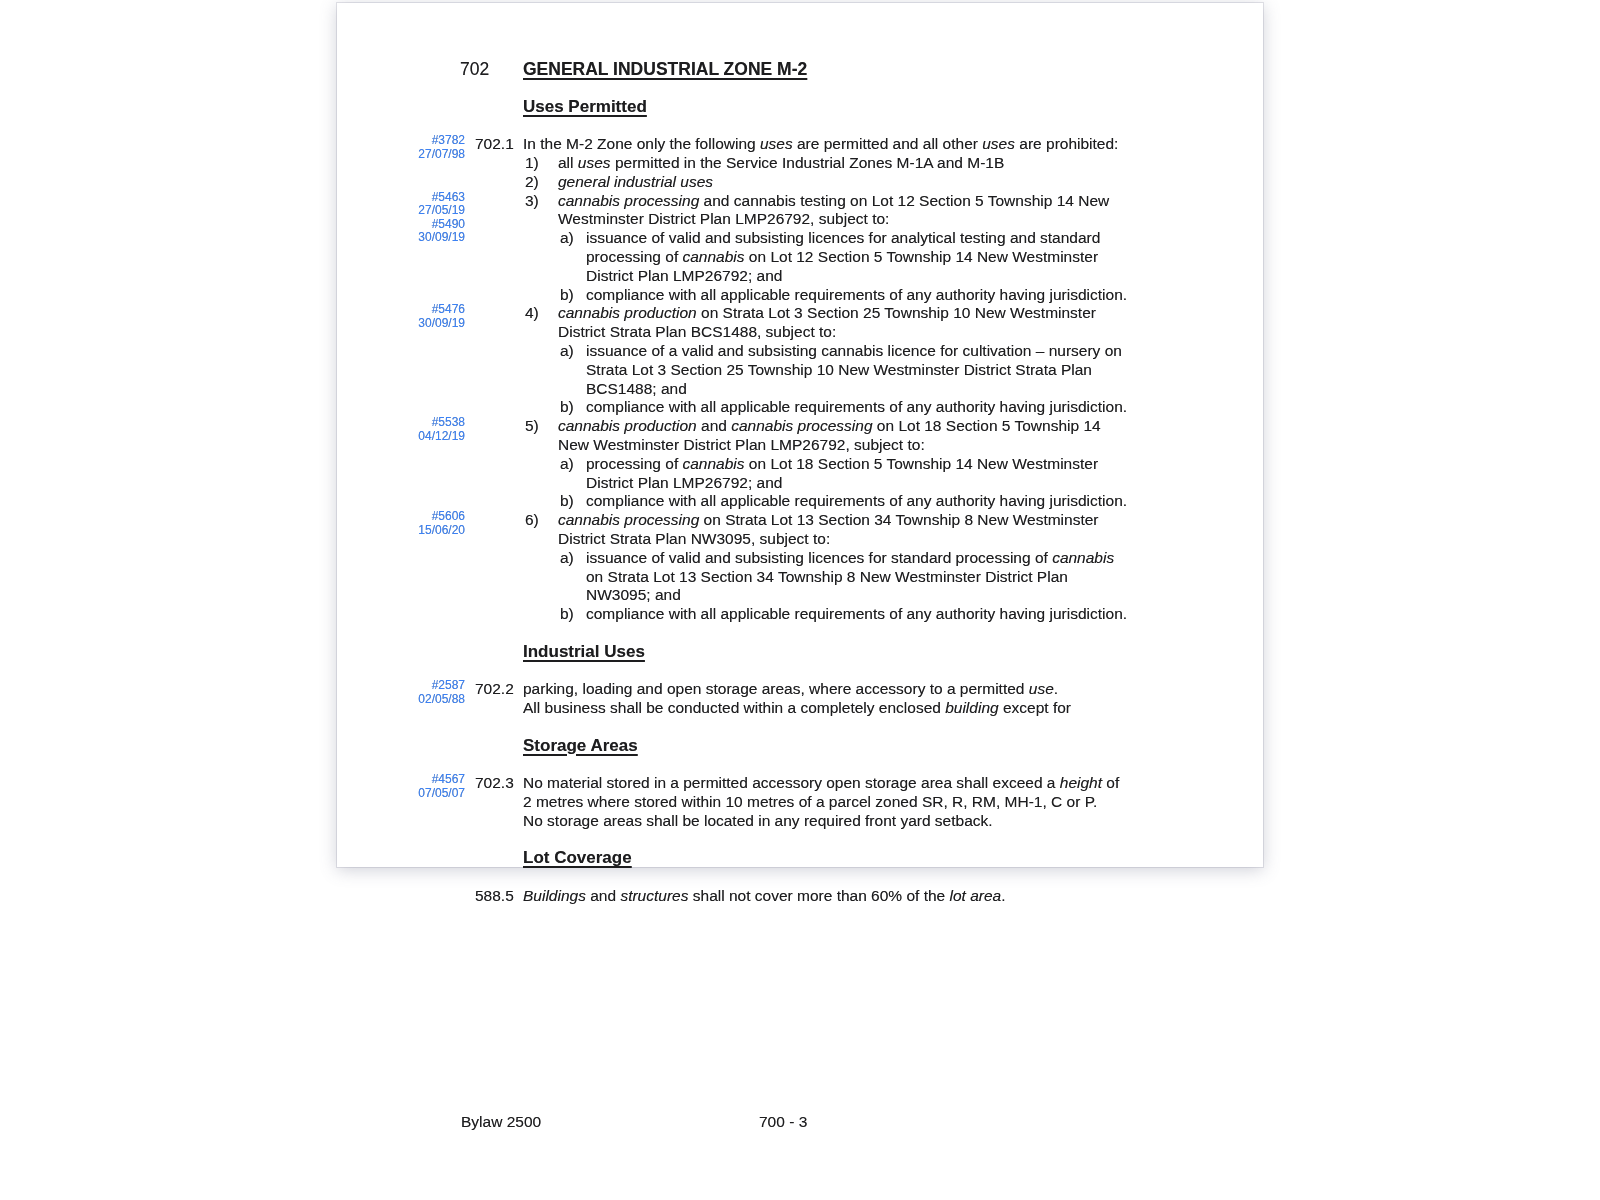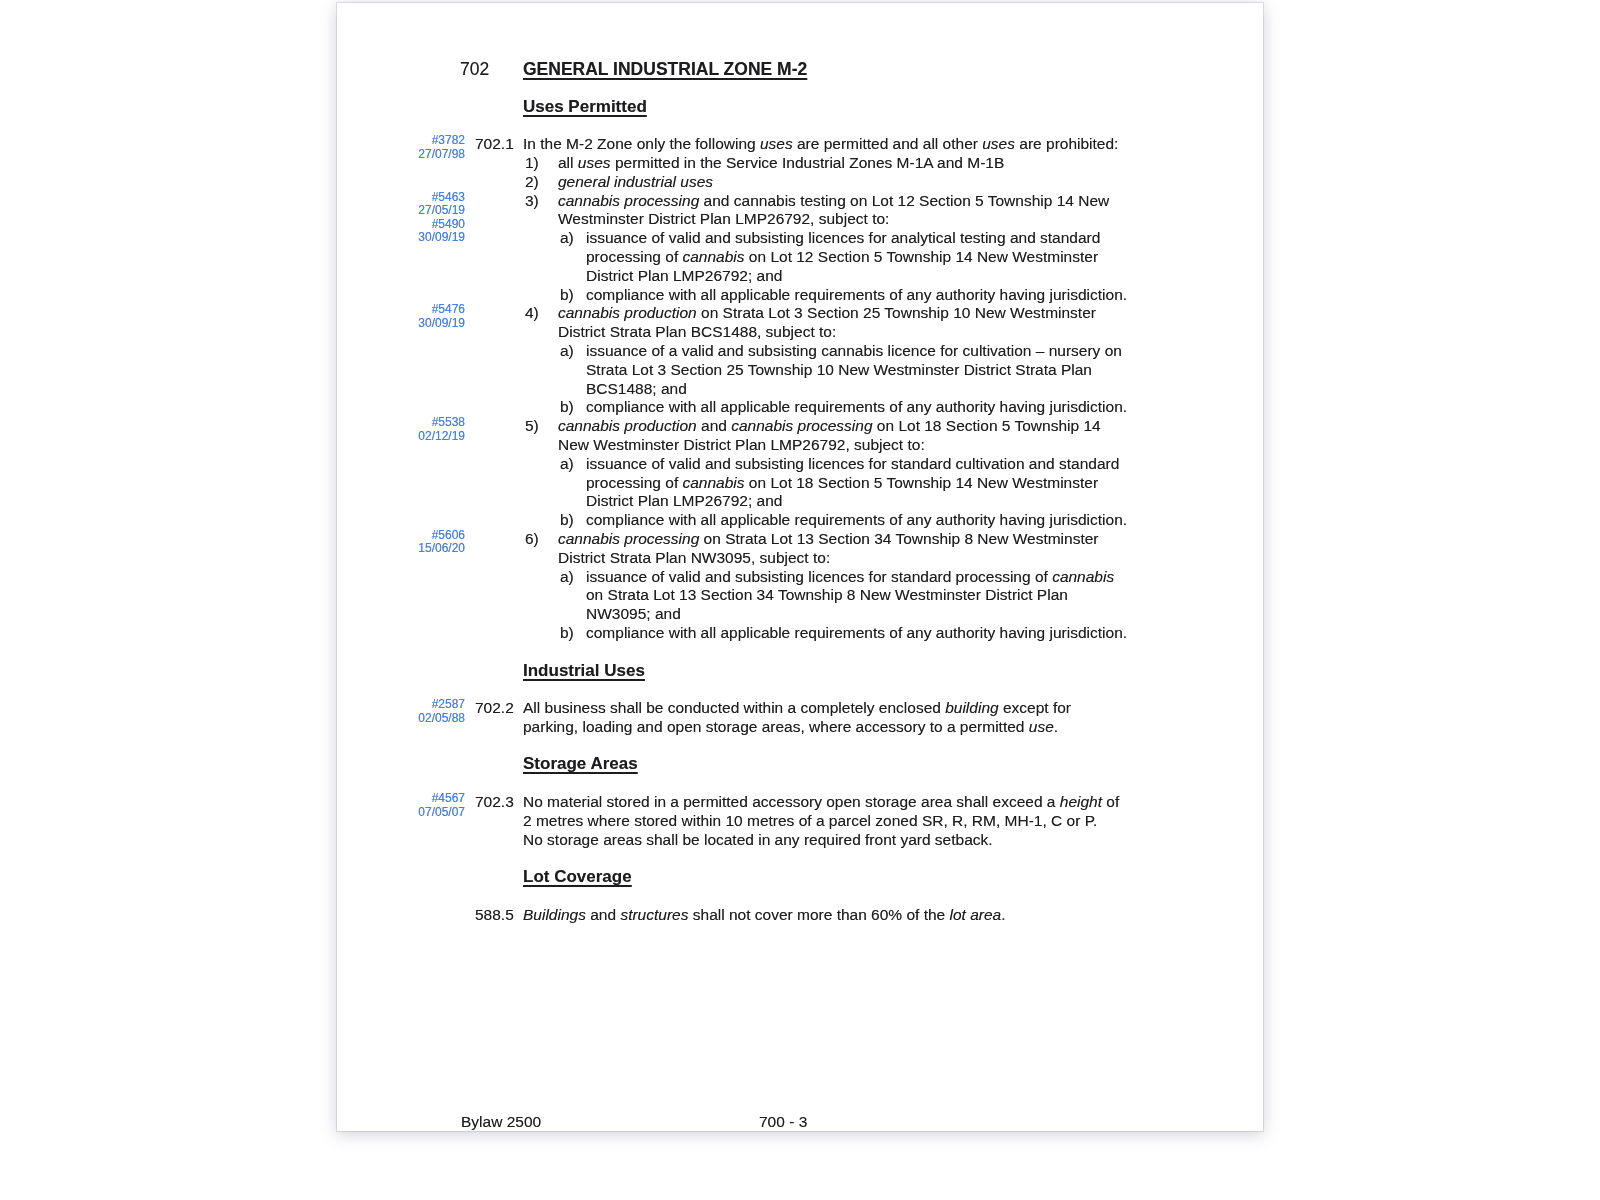--- a/index.html
+++ b/index.html
@@ -1,19 +1,19 @@
 <!DOCTYPE html>
 <html><head>
 <meta charset="utf-8">
 <style>
   html,body{margin:0;padding:0;background:#ffffff;width:1600px;height:1200px;overflow:hidden;}
   body{font-family:"Liberation Sans","DejaVu Sans",sans-serif;color:#1d1d1f;}
   .viewport{position:relative;width:1600px;height:1200px;background:#ffffff;}
   .page{
-    position:absolute;left:337px;top:3px;width:926px;height:1128px;background:#ffffff;
+    position:absolute;left:337px;top:3px;width:926px;height:864px;background:#ffffff;
     box-shadow:0 0 0 1px rgba(130,134,155,0.22), 0 3px 16px rgba(95,100,125,0.30);
   }
   .content{position:relative;padding-top:57px;}
   .row{position:relative;}
   .g{margin-bottom:18.8px;}
   .line{height:18.8px;line-height:18.8px;font-size:15.5px;white-space:nowrap;
         text-shadow:0 0 0.5px rgba(0,0,0,0.45);}
   .t0{padding-left:186px;}
   .t1{padding-left:221px;}
   .t2{padding-left:249px;}
@@ -101,29 +101,28 @@
           <div class="line t2"><span>Strata Lot 3 Section 25 Township 10 New Westminster District Strata Plan</span></div>
           <div class="line t2"><span>BCS1488; and</span></div>
         </div>
         <div class="row">
           <span class="mk mki2">b)</span>
           <div class="line t2"><span>compliance with all applicable requirements of any authority having jurisdiction.</span></div>
         </div>
         <div class="row">
           <div class="note">
             <div>#5538</div>
-            <div>02/12/19</div>
+            <div>04/12/19</div>
           </div>
           <span class="mk mki1">5)</span>
           <div class="line t1"><i>cannabis production</i><span> and </span><i>cannabis processing</i><span> on Lot 18 Section 5 Township 14</span></div>
           <div class="line t1"><span>New Westminster District Plan LMP26792, subject to:</span></div>
         </div>
         <div class="row">
           <span class="mk mki2">a)</span>
-          <div class="line t2"><span>issuance of valid and subsisting licences for standard cultivation and standard</span></div>
           <div class="line t2"><span>processing of </span><i>cannabis</i><span> on Lot 18 Section 5 Township 14 New Westminster</span></div>
           <div class="line t2"><span>District Plan LMP26792; and</span></div>
         </div>
         <div class="row">
           <span class="mk mki2">b)</span>
           <div class="line t2"><span>compliance with all applicable requirements of any authority having jurisdiction.</span></div>
         </div>
         <div class="row">
           <div class="note">
             <div>#5606</div>
@@ -145,22 +144,22 @@
         </div>
         <div class="row g">
           <div class="line t0 hline"><span class="u">Industrial Uses</span></div>
         </div>
         <div class="row g">
           <div class="note">
             <div>#2587</div>
             <div>02/05/88</div>
           </div>
           <span class="num">702.2</span>
+          <div class="line t0"><span>parking, loading and open storage areas, where accessory to a permitted </span><i>use</i><span>.</span></div>
           <div class="line t0"><span>All business shall be conducted within a completely enclosed </span><i>building</i><span> except for</span></div>
-          <div class="line t0"><span>parking, loading and open storage areas, where accessory to a permitted </span><i>use</i><span>.</span></div>
         </div>
         <div class="row g">
           <div class="line t0 hline"><span class="u">Storage Areas</span></div>
         </div>
         <div class="row g">
           <div class="note">
             <div>#4567</div>
             <div>07/05/07</div>
           </div>
           <span class="num">702.3</span>

